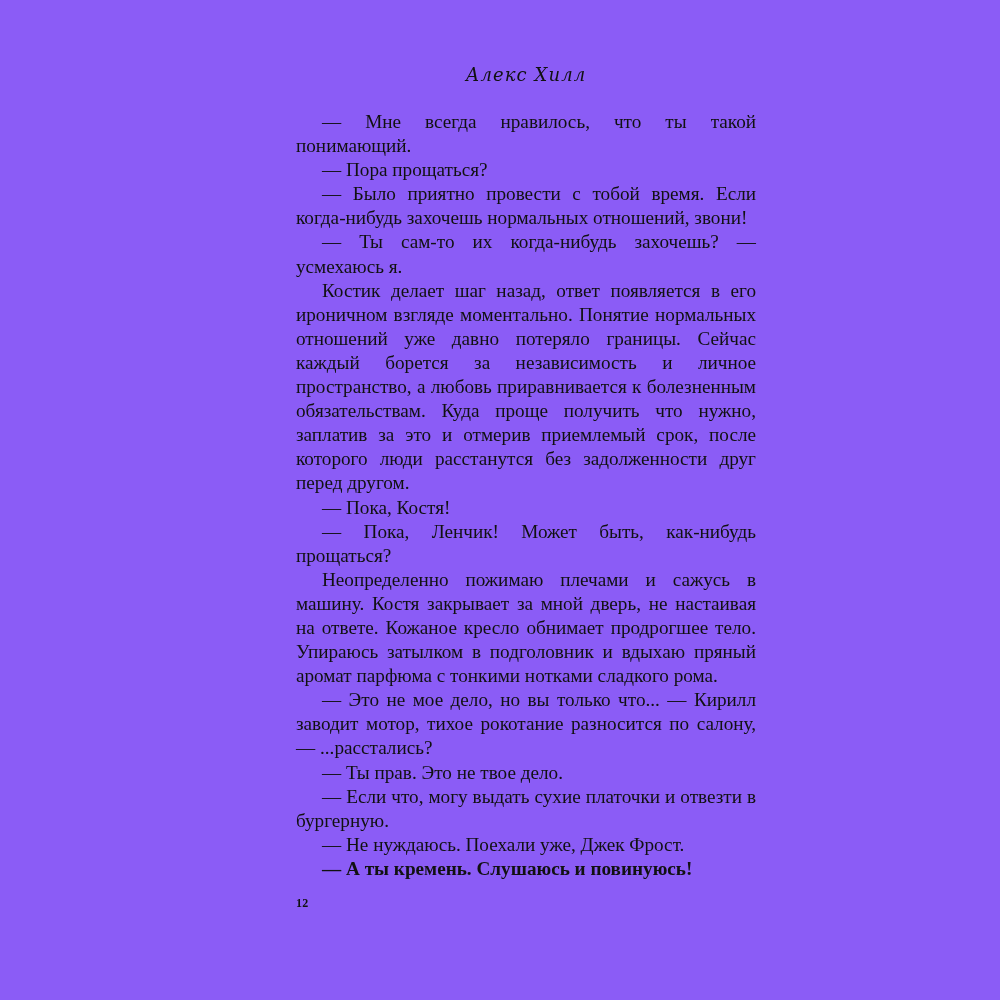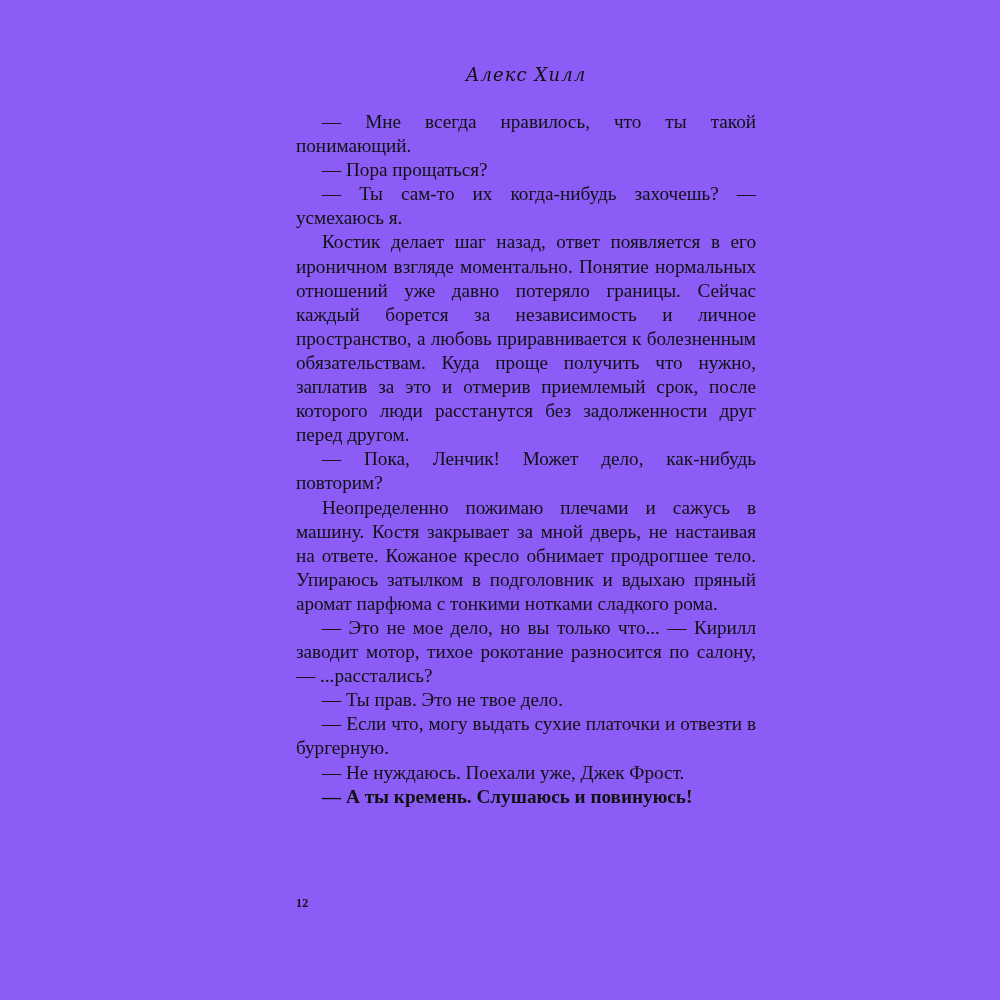--- a/index.html
+++ b/index.html
@@ -81,23 +81,25 @@
 </head>
 <body>
 
 <div id="page">
 
   <div id="running-head">Алекс Хилл</div>
 
   <div id="text-block">
     <p class="para indent">— Мне всегда нравилось, что ты такой понимающий.</p>
     <p class="para indent">— Пора прощаться?</p>
+    <p class="para indent">— Было приятно провести с тобой время. Если когда-нибудь захочешь нормальных отношений, звони!</p>
     <p class="para indent">— Ты сам-то их когда-нибудь захочешь? — усмехаюсь я.</p>
     <p class="para indent">Костик делает шаг назад, ответ появляется в его ироничном взгляде моментально. Понятие нормальных отношений уже давно потеряло границы. Сейчас каждый борется за независимость и личное пространство, а любовь приравнивается к болезненным обязательствам. Куда проще получить что нужно, заплатив за это и отмерив приемлемый срок, после которого люди расстанутся без задолженности друг перед другом.</p>
-    <p class="para indent">— Пока, Ленчик! Может дело, как-нибудь повторим?</p>
+    <p class="para indent">— Пока, Костя!</p>
+    <p class="para indent">— Пока, Ленчик! Может быть, как-нибудь прощаться?</p>
     <p class="para indent">Неопределенно пожимаю плечами и сажусь в машину. Костя закрывает за мной дверь, не настаивая на ответе. Кожаное кресло обнимает продрогшее тело. Упираюсь затылком в подголовник и вдыхаю пряный аромат парфюма с тонкими нотками сладкого рома.</p>
     <p class="para indent">— Это не мое дело, но вы только что... — Кирилл заводит мотор, тихое рокотание разносится по салону, — ...расстались?</p>
     <p class="para indent">— Ты прав. Это не твое дело.</p>
     <p class="para indent">— Если что, могу выдать сухие платочки и отвезти в бургерную.</p>
     <p class="para indent">— Не нуждаюсь. Поехали уже, Джек Фрост.</p>
     <p class="para indent">— А ты кремень. Слушаюсь и повинуюсь!</p>
   </div>
 
   <div id="folio">12</div>
 

